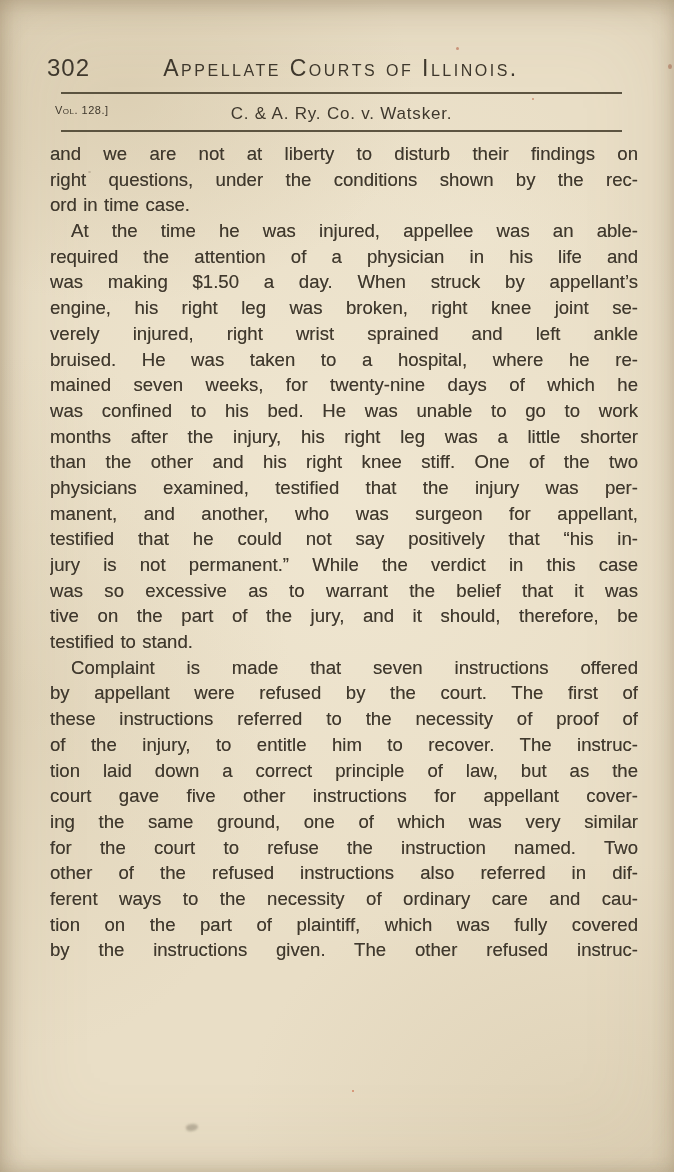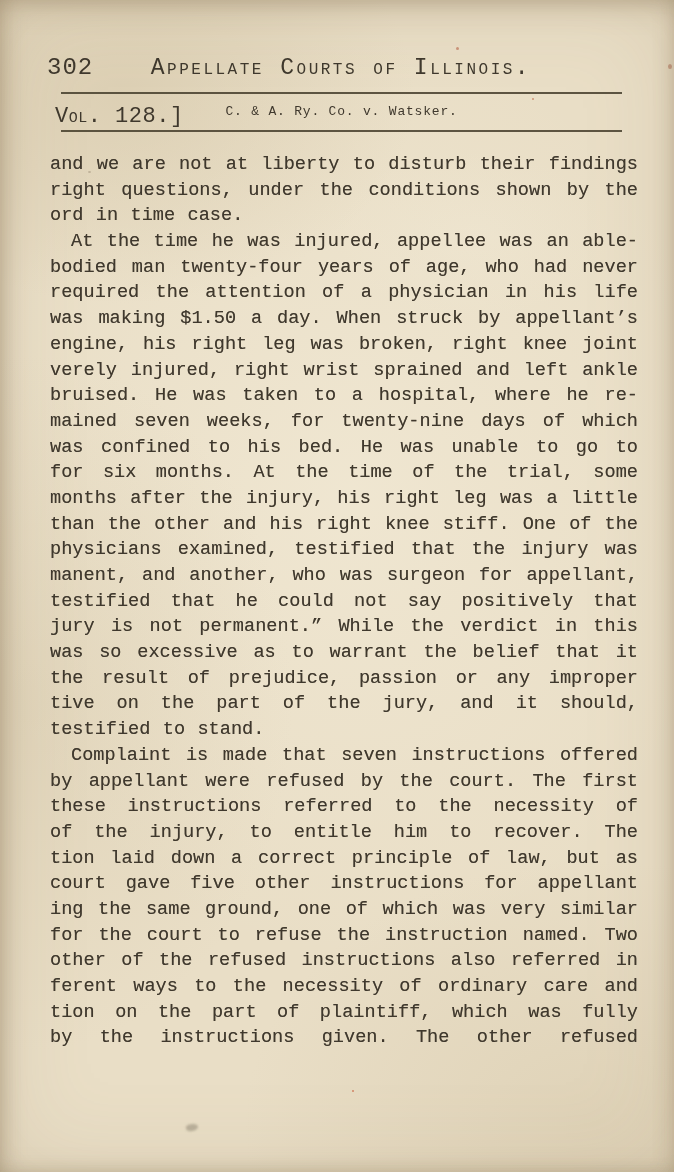--- a/index.html
+++ b/index.html
@@ -18,21 +18,21 @@
       radial-gradient(ellipse 500px 380px at 88% 96%, rgba(208,193,162,0.40), rgba(208,193,162,0) 70%),
       radial-gradient(ellipse 380px 500px at 4% 60%, rgba(210,196,166,0.35), rgba(210,196,166,0) 70%),
       radial-gradient(ellipse 520px 620px at 52% 42%, rgba(247,240,222,0.45), rgba(247,240,222,0) 75%),
       radial-gradient(ellipse 200px 120px at 70% 20%, rgba(240,232,212,0.35), rgba(240,232,212,0) 70%);
     box-shadow:
       inset 0 14px 30px -12px rgba(140,120,88,0.45),
       inset 14px 0 26px -14px rgba(140,120,88,0.40),
       inset -10px 0 24px -14px rgba(140,120,88,0.30),
       inset 0 -12px 26px -14px rgba(140,120,88,0.30),
       inset 0 0 90px rgba(150,130,95,0.18);
-    font-family: Liberation Mono, monospace;
+    font-family: Liberation Sans, sans-serif;
     color: #3f382d;
   }
 
   
   .pg-num {
     position: absolute;
     left: 47px;
     top: 54px;
     font-size: 24px;
     letter-spacing: 1px;
@@ -56,40 +56,40 @@
     background: #49412f;
     opacity: 0.88;
   }
   .rule-top { top: 92px; }
   .rule-bottom { top: 130px; }
   .vol-label {
     position: absolute;
     left: 55px;
     top: 104px;
     font-variant: small-caps;
-    font-size: 22px;
+    font-size: 11px;
     letter-spacing: 0.5px;
     white-space: nowrap;
   }
   .case-title {
     position: absolute;
     left: 61px;
     width: 561px;
     top: 104px;
     text-align: center;
-    font-size: 13px;
+    font-size: 17px;
     letter-spacing: 0.8px;
     white-space: nowrap;
   }
 
   
   .body-text {
     position: absolute;
     left: 50px;
-    top: 152px;
+    top: 141px;
     width: 588px;
     font-size: 18.6px;
     word-spacing: 1.2px;
     text-shadow: 0 0 0.6px rgba(63,56,45,0.55);
   }
   .line {
     height: 25.7px;
     line-height: 25.7px;
     overflow: hidden;
     text-align: justify;
@@ -137,37 +137,34 @@
 
   <div class="case-title">C. &amp; A. Ry. Co. v. Watsker.</div>
 
   <div class="rule rule-bottom"></div>
 
   <div class="body-text" id="body-text">
       <div class="line">and we are not at liberty to disturb their findings on</div>
       <div class="line">right questions, under the conditions shown by the rec-</div>
       <div class="line para-end">ord in time case.</div>
       <div class="line para-start">At the time he was injured, appellee was an able-</div>
-      <div class="line">bodied man twenty-four years of age, who had never</div>
       <div class="line">required the attention of a physician in his life and</div>
       <div class="line">was making $1.50 a day. When struck by appellant’s</div>
       <div class="line">engine, his right leg was broken, right knee joint se-</div>
       <div class="line">verely injured, right wrist sprained and left ankle</div>
       <div class="line">bruised. He was taken to a hospital, where he re-</div>
       <div class="line">mained seven weeks, for twenty-nine days of which he</div>
       <div class="line">was confined to his bed. He was unable to go to work</div>
-      <div class="line">for six months. At the time of the trial, some eight</div>
       <div class="line">months after the injury, his right leg was a little shorter</div>
       <div class="line">than the other and his right knee stiff. One of the two</div>
       <div class="line">physicians examined, testified that the injury was per-</div>
       <div class="line">manent, and another, who was surgeon for appellant,</div>
       <div class="line">testified that he could not say positively that “his in-</div>
       <div class="line">jury is not permanent.” While the verdict in this case</div>
       <div class="line">was so excessive as to warrant the belief that it was</div>
-      <div class="line">the result of prejudice, passion or any improper mo-</div>
       <div class="line">tive on the part of the jury, and it should, therefore, be</div>
       <div class="line para-end">testified to stand.</div>
       <div class="line para-start">Complaint is made that seven instructions offered</div>
       <div class="line">by appellant were refused by the court. The first of</div>
       <div class="line">these instructions referred to the necessity of proof of</div>
       <div class="line">of the injury, to entitle him to recover. The instruc-</div>
       <div class="line">tion laid down a correct principle of law, but as the</div>
       <div class="line">court gave five other instructions for appellant cover-</div>
       <div class="line">ing the same ground, one of which was very similar</div>
       <div class="line">for the court to refuse the instruction named. Two</div>

